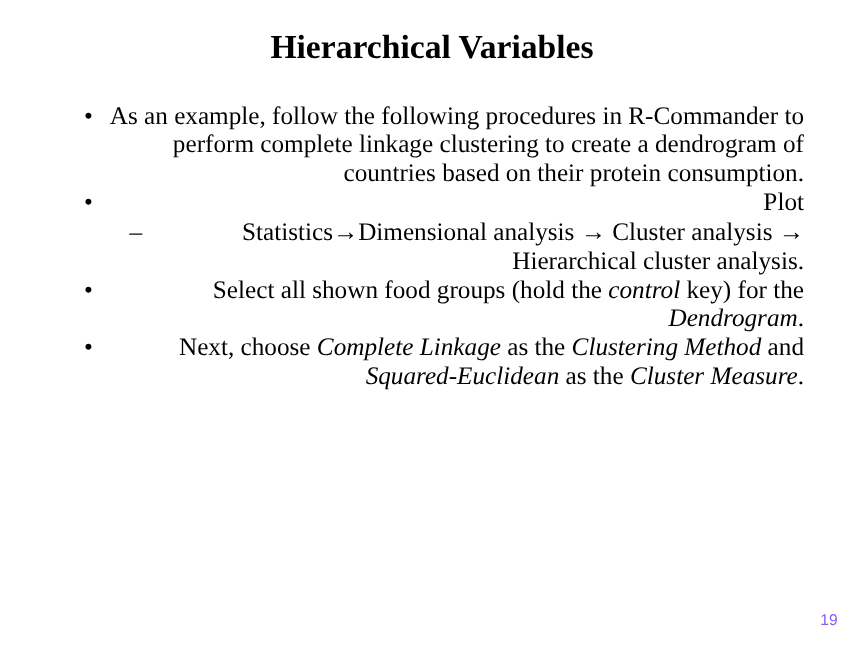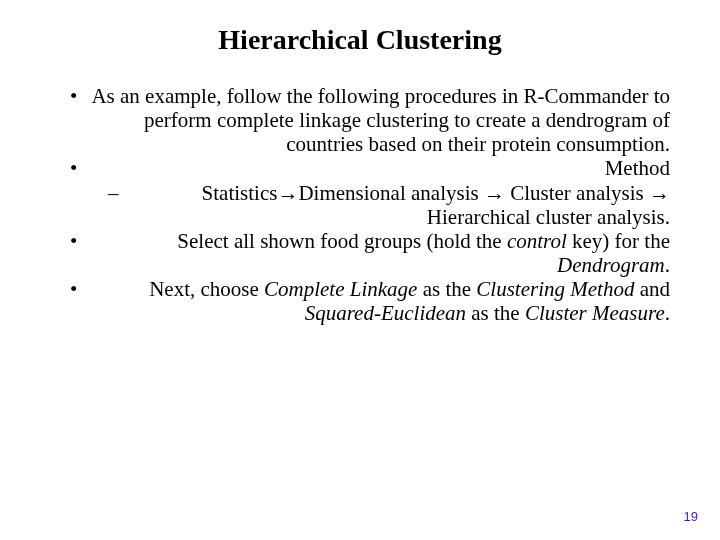--- a/index.html
+++ b/index.html
@@ -53,35 +53,35 @@
     top: 0;
     font-style: normal;
   }
   .ital { font-style: italic; font-family: Liberation Serif, serif; }
   .page-num {
     position: absolute;
     bottom: 16px;
     right: 22px;
     font-family: Arial, sans-serif;
     font-size: 13px;
-    color: #4c1d95;
+    color: #8b5cf6;
   }
 </style>
 </head>
 <body>
 
-<div class="title">Hierarchical Clustering</div>
+<div class="title">Hierarchical Variables</div>
 
 <div class="content">
   <ul class="main">
     <li>
       <span>As an example, follow the following procedures in R-Commander to perform complete linkage clustering to create a dendrogram of countries based on their protein consumption.</span>
     </li>
     <li>
-      <span>Method</span>
+      <span>Plot</span>
       <ul class="sub">
         <li>
           <span>Statistics→Dimensional analysis → Cluster analysis → Hierarchical cluster analysis.</span>
         </li>
       </ul>
     </li>
     <li>
       <span>Select all shown food groups (hold the </span><span class="ital">control</span><span> key) for the </span><span class="ital">Dendrogram</span><span>.</span>
     </li>
     <li>

